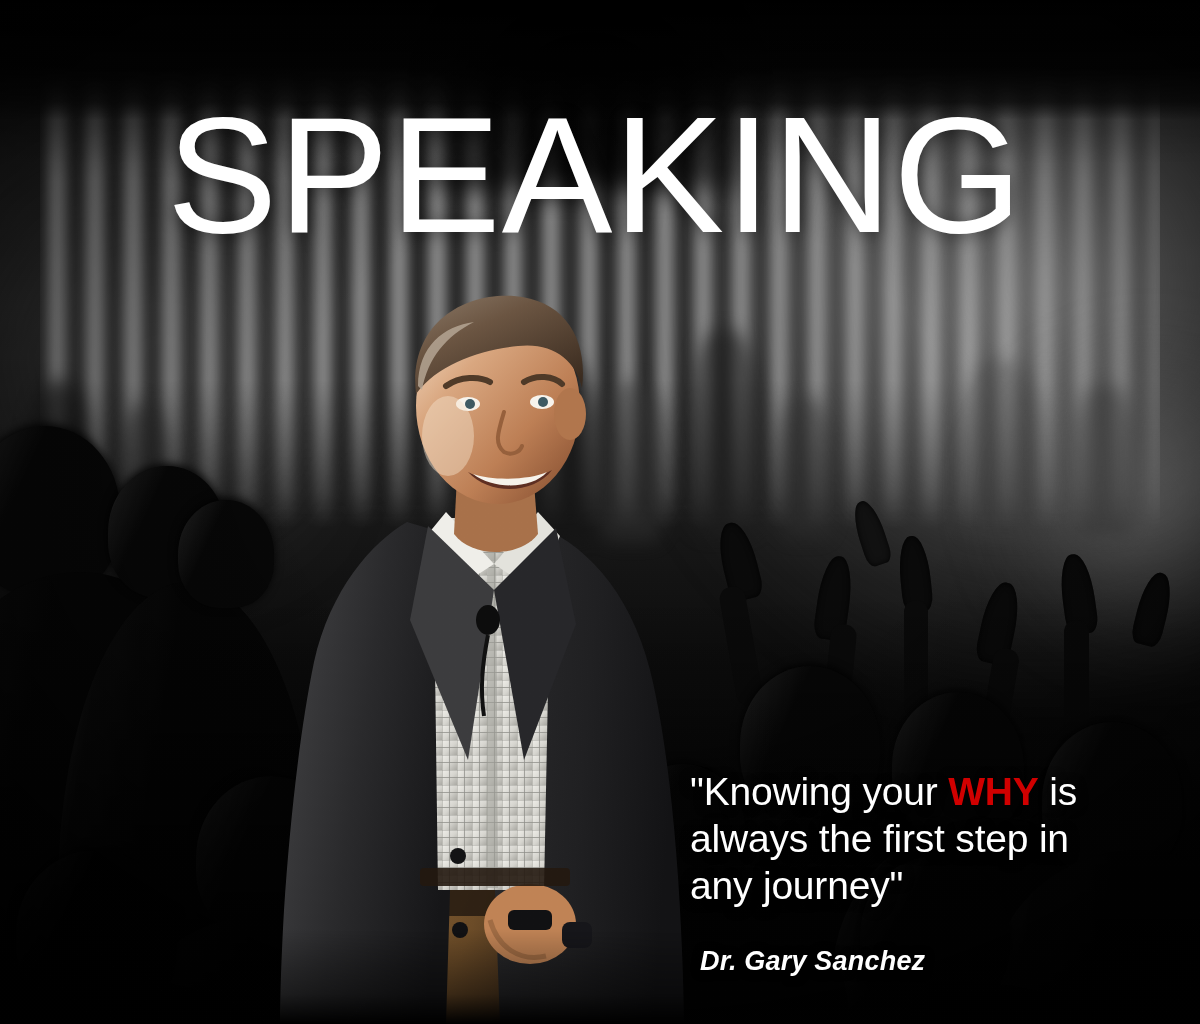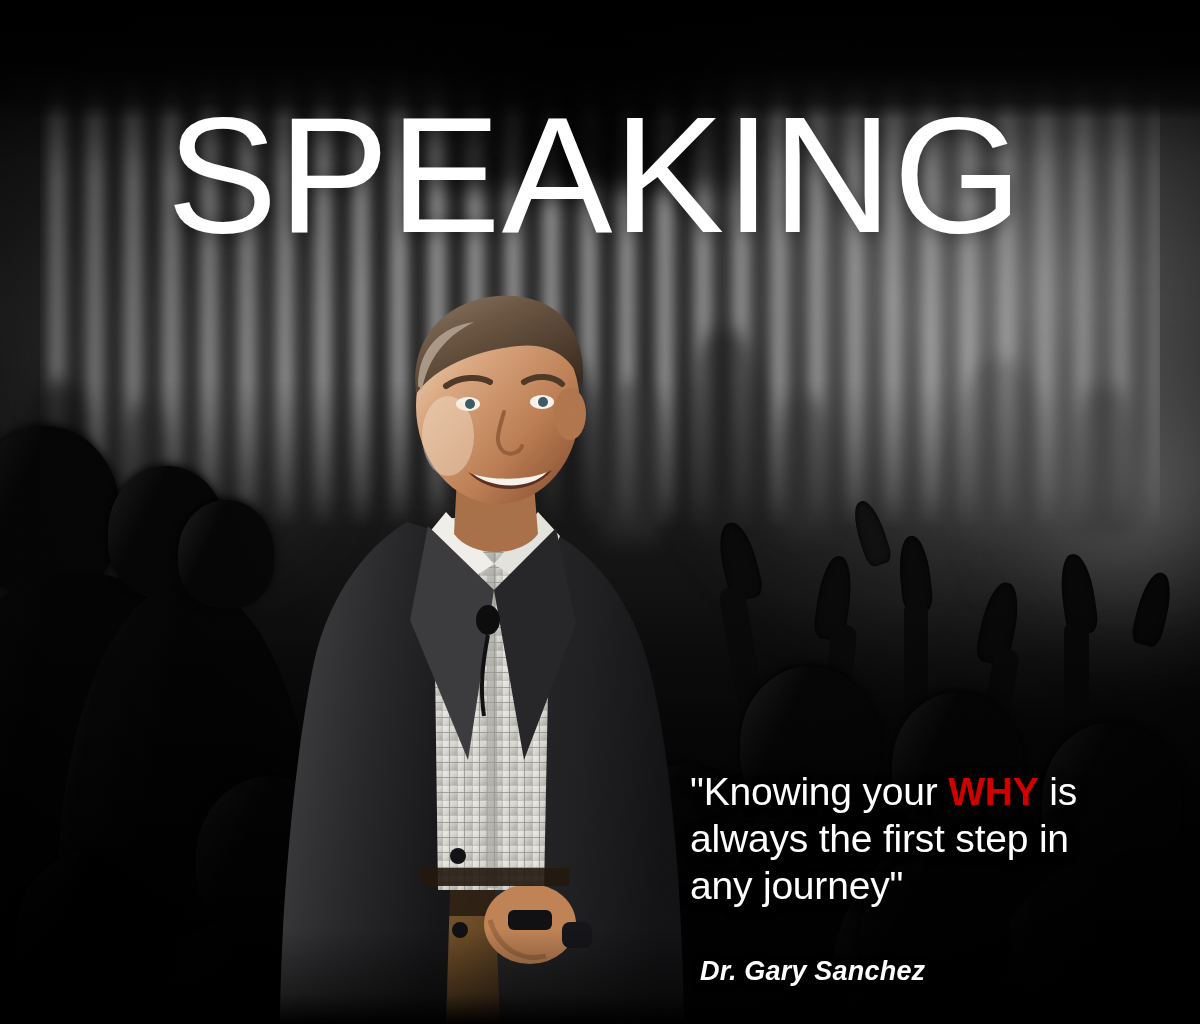--- a/index.html
+++ b/index.html
@@ -218,21 +218,20 @@
     position: absolute;
     left: 700px;
     top: 946px;
     color: #ffffff;
     font-family: "Liberation Sans", sans-serif;
     font-size: 27px;
     font-weight: 700;
     font-style: italic;
     letter-spacing: 0.2px;
     text-shadow: 0 1px 10px rgba(0,0,0,0.8);
-    margin-top: 10px;
   }
 
   
   .grain {
     position: absolute;
     inset: 0;
     opacity: 0.05;
     pointer-events: none;
     background-image:
       repeating-linear-gradient(0deg, rgba(255,255,255,0.10) 0px, rgba(0,0,0,0.10) 1px, rgba(255,255,255,0.06) 2px, rgba(0,0,0,0.08) 3px),

